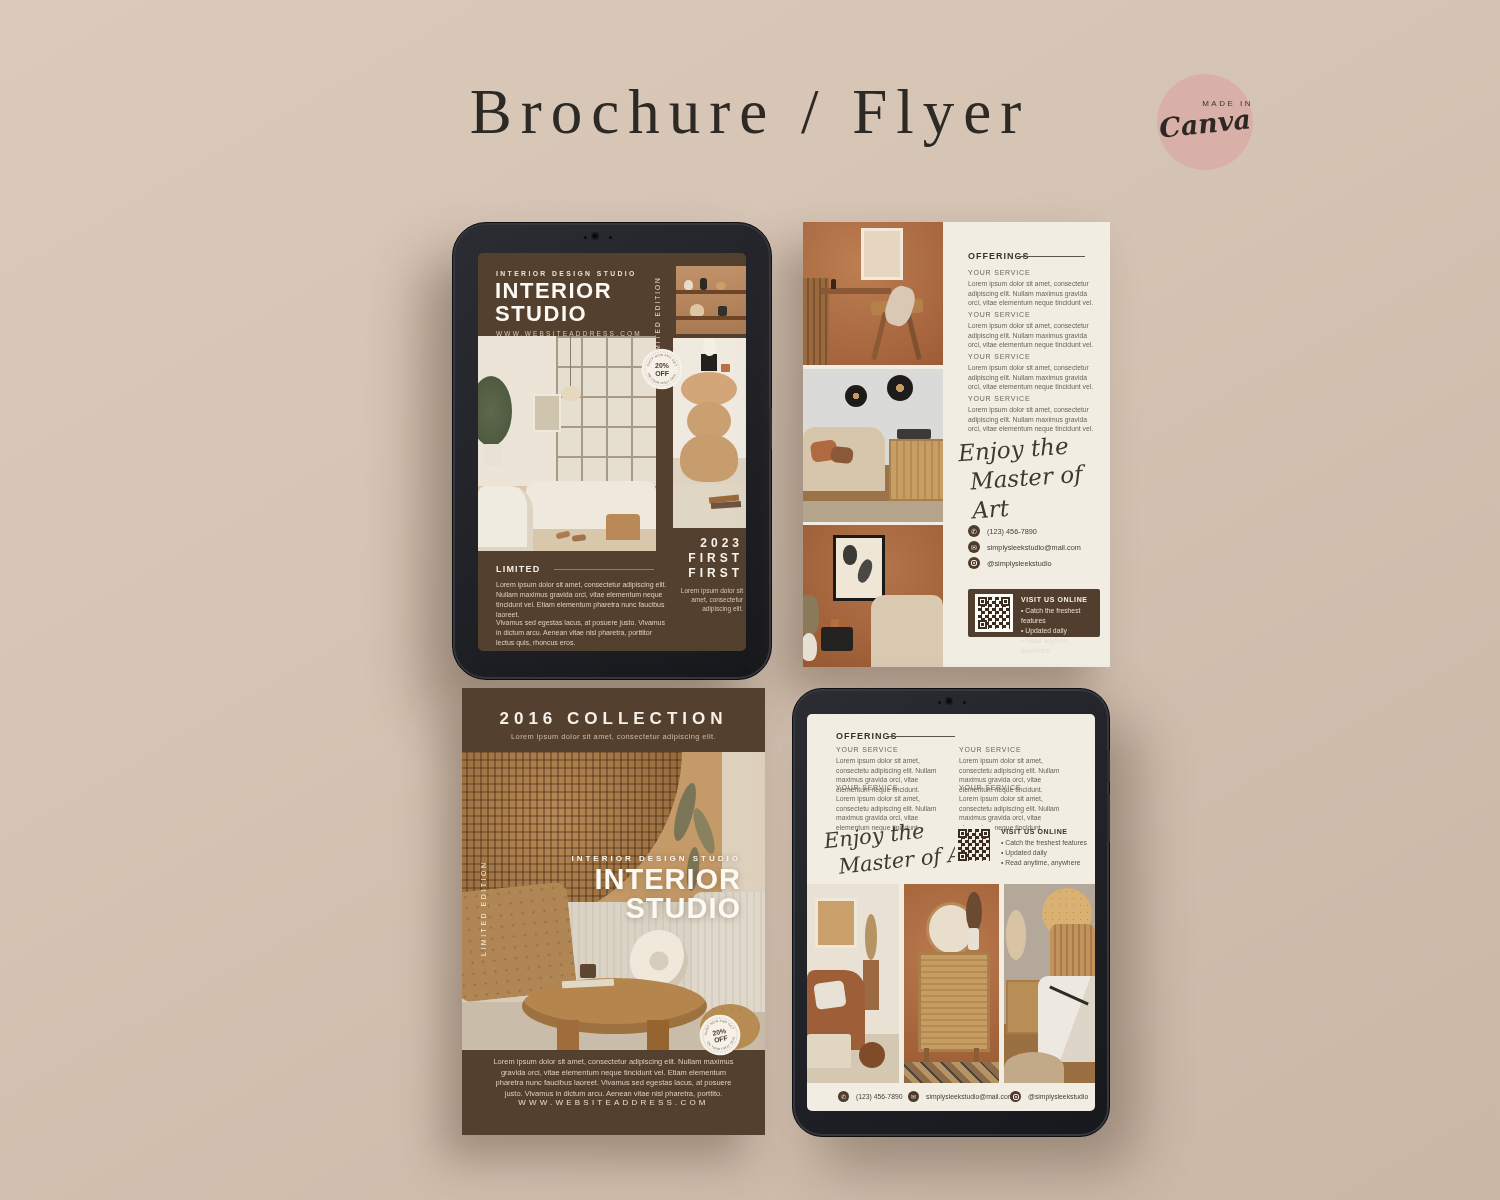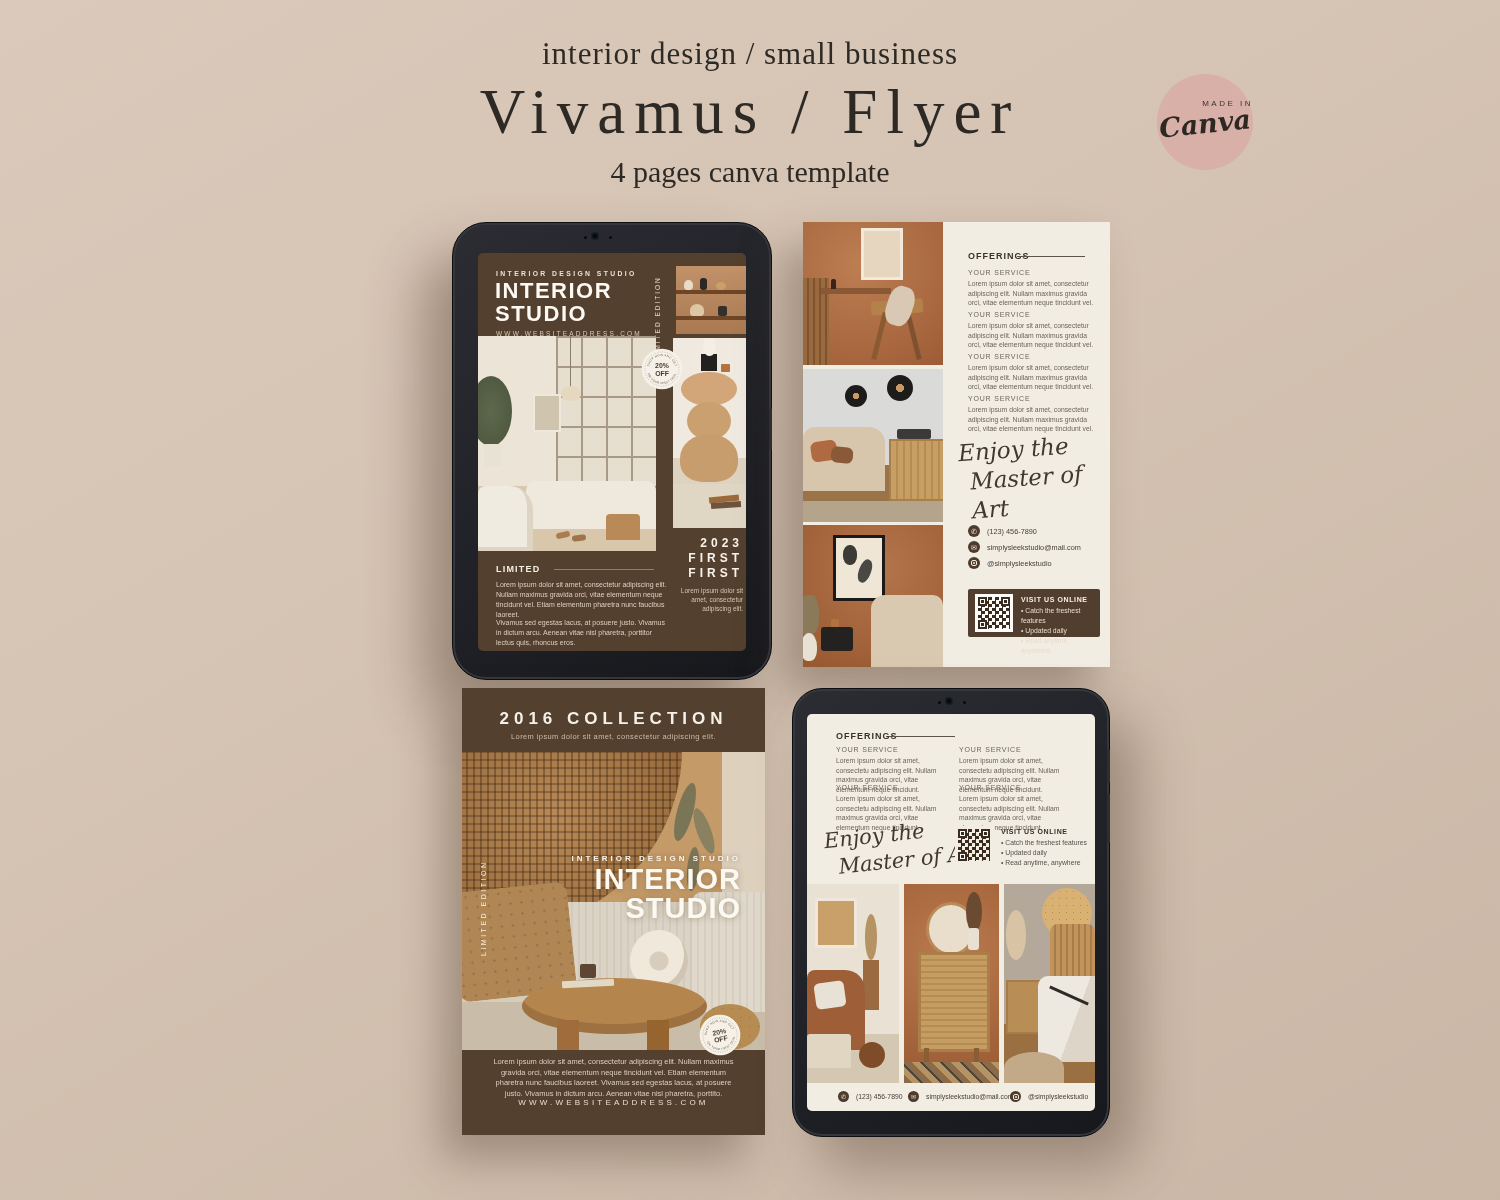--- a/index.html
+++ b/index.html
@@ -88,23 +88,21 @@
   .p3-footer-text{left:26px;right:26px;top:369px;text-align:center;font-size:7.5px;line-height:10.5px;color:#dbcfc0;}
   .p3-web{left:0;right:0;top:410px;text-align:center;font-size:8px;letter-spacing:3.2px;color:#e9dfd1;}
 
   svg text{font-family:"Liberation Sans",sans-serif;}
 </style>
 </head>
 <body>
 
 <div class="canvas">
 
-  <div class="abs hdr hdr-tagline">interior design / small business</div>
-  <div class="abs hdr hdr-title">Vivamus / Flyer</div>
-  <div class="abs hdr hdr-sub">4 pages canva template</div>
+  <div class="abs hdr hdr-title">Brochure / Flyer</div>
 
   <div class="abs canva-badge">
     <div class="abs canva-made">MADE IN</div>
     <div class="abs canva-word">Canva</div>
   </div>
 
   <div class="abs tablet tablet1">
     <div class="abs cam-dot" style="left:131px;top:13px;width:3px;height:3px;"></div>
     <div class="abs cam-dot big" style="left:138px;top:9px;width:8px;height:8px;"></div>
     <div class="abs cam-dot" style="left:156px;top:13px;width:3px;height:3px;"></div>

